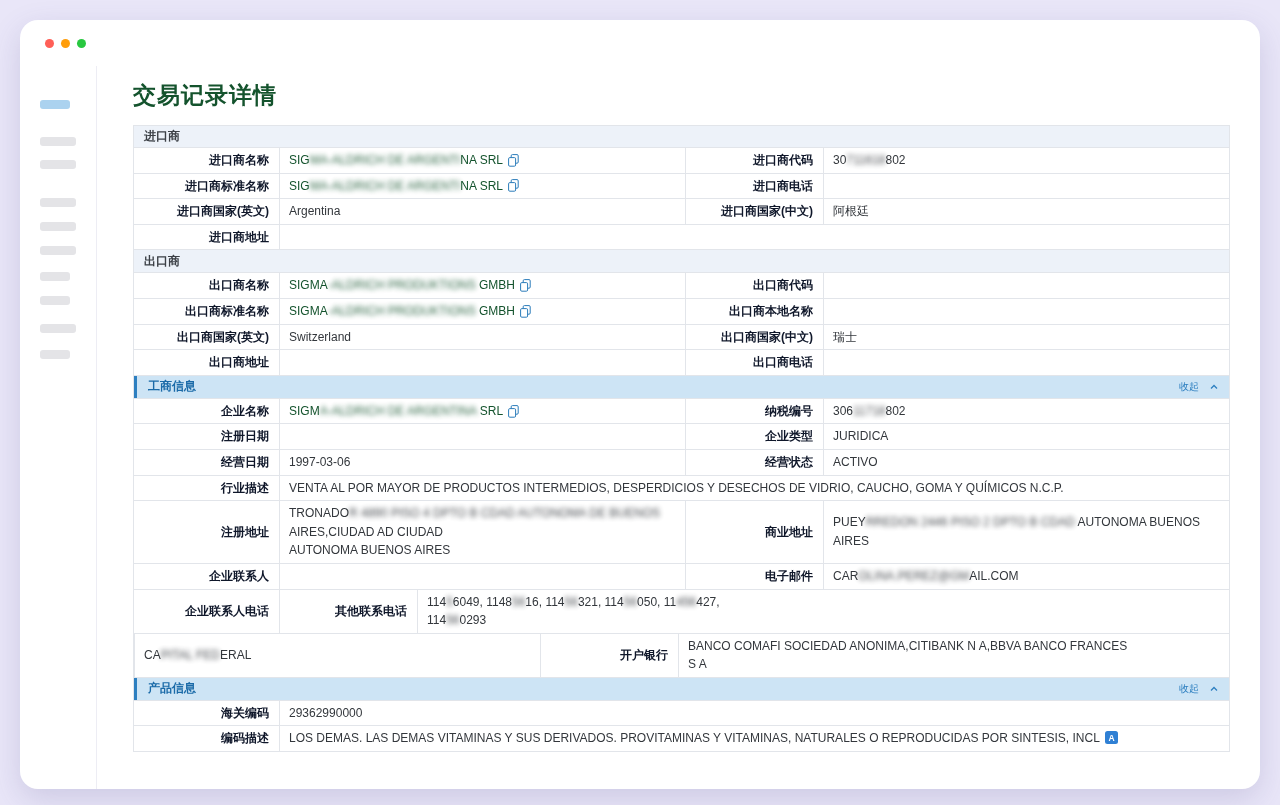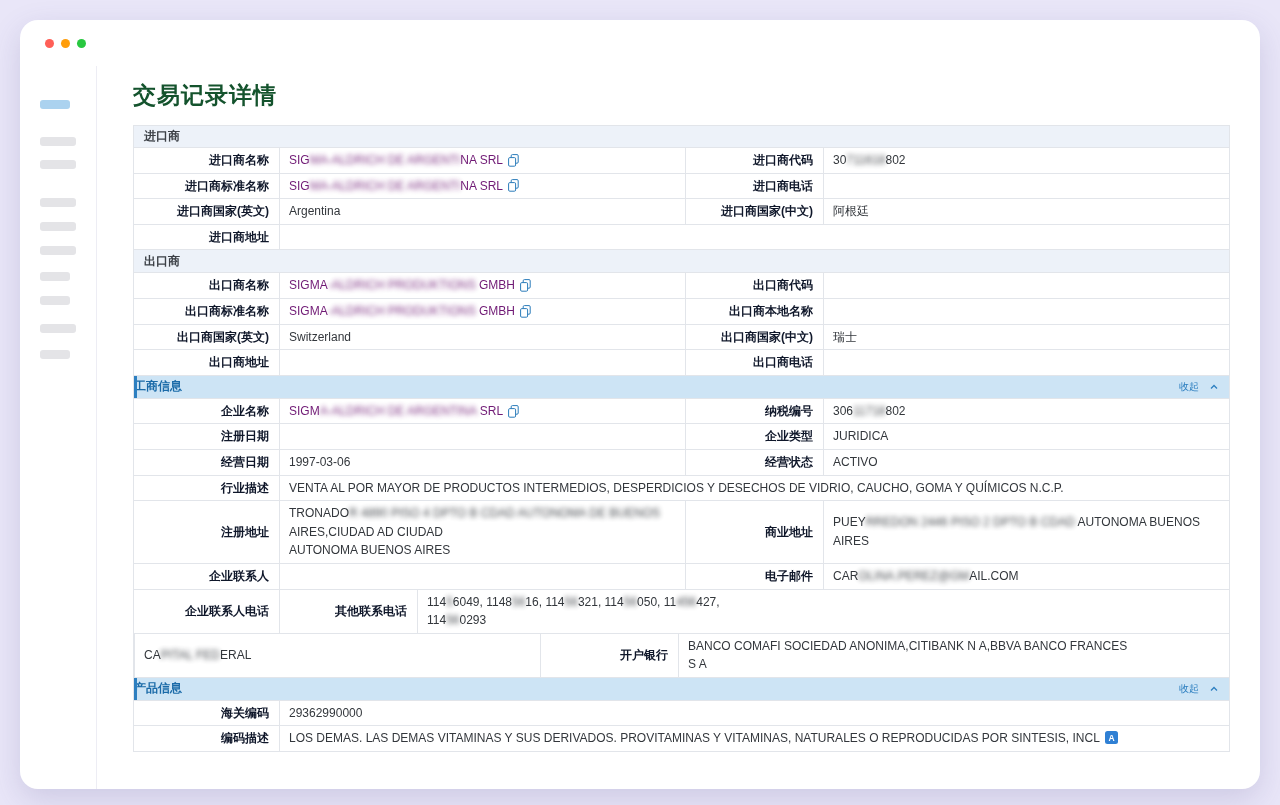--- a/index.html
+++ b/index.html
@@ -24,35 +24,35 @@
   .sk.active { background:#abd2ef; }
   .content { flex:1; padding:0 30px 0 36px; overflow:hidden; }
   h1 { font-size:23px; font-weight:700; color:#14532d; margin:14px 0 14px; letter-spacing:1px; }
   .detail-table { font-size:12px; color:#33373c; }
   .detail-table > div:first-child { border-top:1px solid #e2e5ea; }
   .sec-head {
     display:flex; align-items:center; justify-content:space-between;
     height:23px; background:#edf2f9; border:1px solid #e2e5ea; border-top:none;
     padding:0 10px; font-weight:700; color:#3c4046;
   }
-  .sec-head.accent { background:#cde4f5; color:#1a6aa8; position:relative; padding-left:0; }
+  .sec-head.accent { background:#cde4f5; color:#1a6aa8; position:relative; padding-left:14px; }
   .sec-head.accent::before { content:""; position:absolute; left:0; top:0; bottom:0; width:3px; background:#2d7fc0; }
   .collapse { color:#2d7fc0; font-weight:400; display:flex; align-items:center; gap:10px; cursor:pointer; font-size:10px; }
   .row { display:flex; border:1px solid #e2e5ea; border-top:none; min-height:23px; align-items:stretch; }
   .cell { padding:3px 9px; display:flex; align-items:center; line-height:1.55; }
   .cell.label { flex:none; justify-content:flex-end; text-align:right; font-weight:700; color:#0f172a; padding-right:10px; }
   .cell.label.l1 { width:145px; }
   .cell.label.l2 { width:138px; border-left:1px solid #e2e5ea; }
   .cell.value { border-left:1px solid #e2e5ea; }
   .cell.value.v1 { width:406px; flex:none; }
   .cell.value.v2 { flex:1; }
   .cell.value.full { flex:1; }
   .val-inner { display:inline-block; }
   .val-line { display:block; }
-  .val-inner.link { color:#701a75; cursor:pointer; }
+  .val-inner.link { color:#14532d; cursor:pointer; }
   .blur { filter:blur(2.6px); opacity:.9; }
   .icon { margin-left:5px; display:inline-flex; align-items:center; vertical-align:-2px; cursor:pointer; }
   .collapse svg { display:block; }
 </style>
 </head>
 <body>
 
 <div class="window">
   <div class="titlebar">
       <span class="dot" style="background: rgb(255, 95, 87);"></span>

